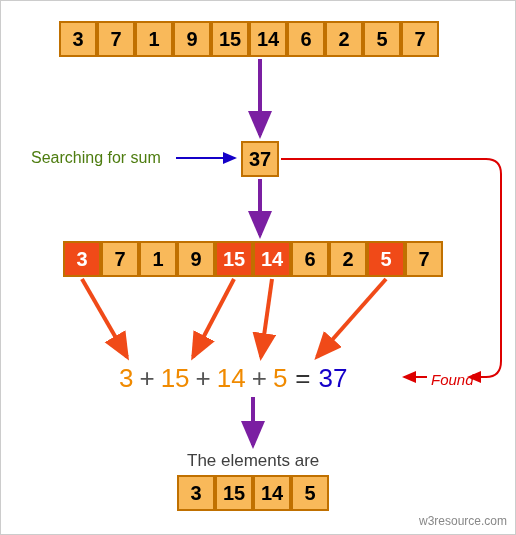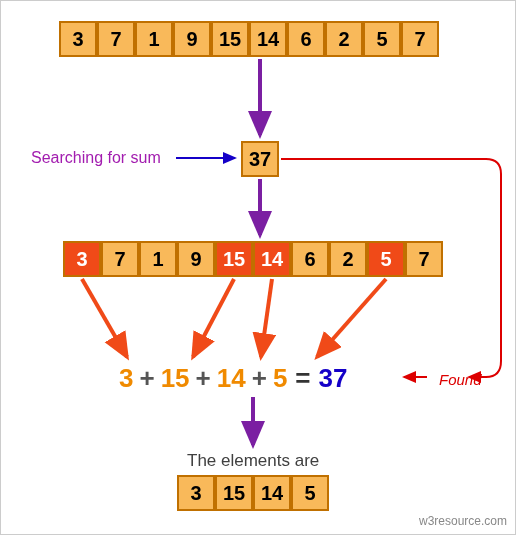--- a/index.html
+++ b/index.html
@@ -17,23 +17,23 @@
     width:38px; height:36px;
     border:2px solid #c07000;
     background:#F9B95A;
     font-weight:bold; font-size:20px;
     color:#000;
     box-sizing:border-box;
   }
   .cell.hl { background:#F04A18; color:#fff; }
   .row { display:flex; position:absolute; }
   .label { position:absolute; font-size:16px; font-style:normal; }
-  .found { color:#d00; font-size:15px; font-style:italic;margin-left:8px; }
-  .searching { color:#a21caf; font-size:16px; }
-  .eq-line { position:absolute; font-size:26px; font-weight:bold; }
+  .found { color:#d00; font-size:15px; font-style:italic; }
+  .searching { color:#4d7c0f; font-size:16px; }
+  .eq-line { position:absolute; font-size:26px; font-weight:normal; }
   .eq-line .n { color:#F08A00; }
   .eq-line .plus { color:#555; padding:0 6px; }
   .eq-line .eq { color:#333; padding:0 8px; }
   .eq-line .res { color:#1400c8; }
   .bottom-text { position:absolute; font-size:17px; color:#404040; }
   .credit { position:absolute; right:8px; bottom:6px; font-size:12px; color:#888; }
   svg.ov { position:absolute; top:0; left:0; width:516px; height:535px; pointer-events:none; }
 </style>
 </head>
 <body>

